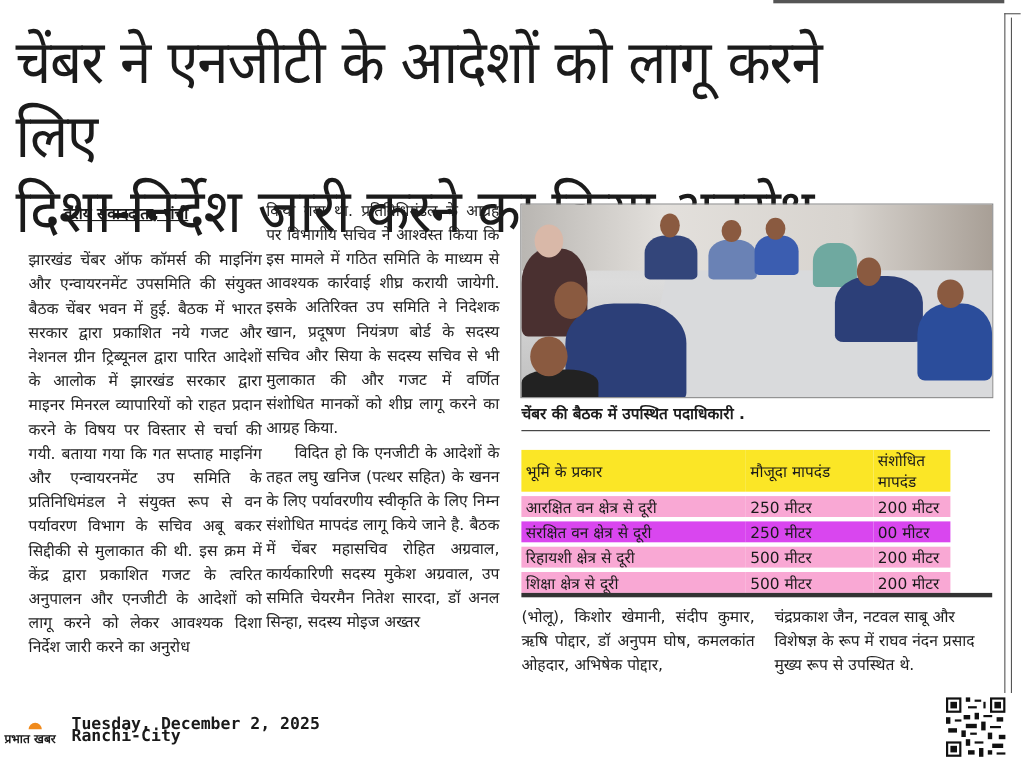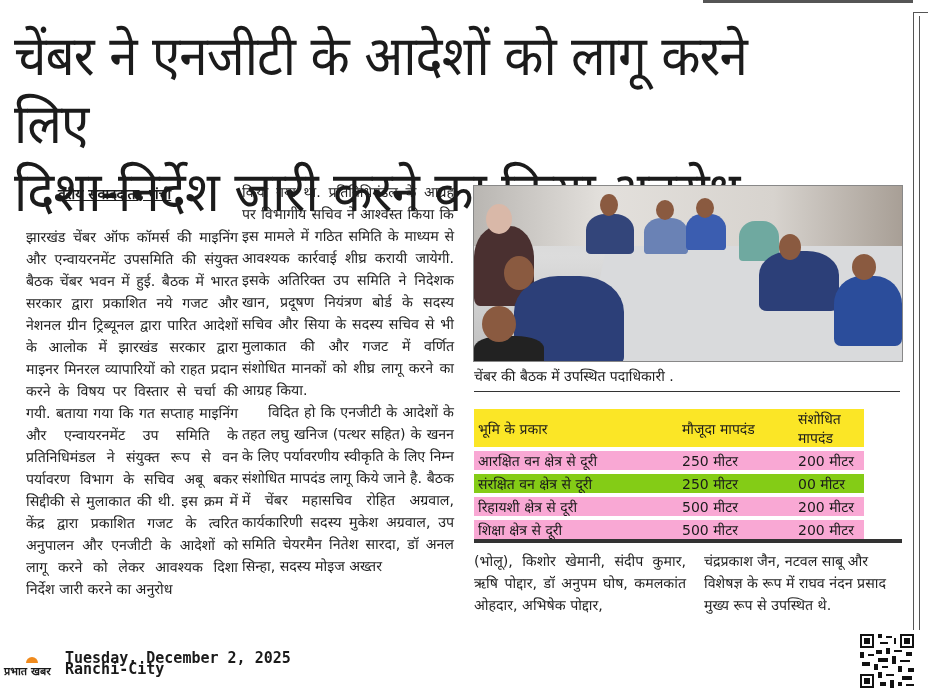--- a/index.html
+++ b/index.html
@@ -37,31 +37,31 @@
     position: absolute; left: 473px; top: 185px; width: 428px; height: 175px;
     background: linear-gradient(180deg, #cfcfcf 0%, #dcdcdc 40%, #bfbfbf 100%);
     overflow: hidden; border: 1px solid #888;
   }
   .photo .wall { position: absolute; left: 0; top: 0; width: 100%; height: 60px; background: linear-gradient(90deg,#b9b6b2,#e3e0dc 30%,#d7d3ce 70%,#a89f96); }
   .photo .table-top { position: absolute; left: 120px; top: 60px; width: 330px; height: 120px; background: #d9dadc; transform: skewX(-12deg); }
   .photo .person { position: absolute; border-radius: 40% 40% 10% 10%; background: #2c3f78; }
   .photo .head { position: absolute; border-radius: 50%; background: #8a5a40; }
 
   .caption {
-    position: absolute; left: 474px; top: 366px; font-size: 14px; color: #1c1c1c;
+    position: absolute; left: 474px; top: 366px; font-size: 14px; color: #1c1c1c; font-weight: bold;
   }
   .caption-rule { position: absolute; left: 474px; top: 391px; width: 426px; height: 1px; background: #333; }
 
   .norms-table { position: absolute; left: 474px; top: 405px; width: 390px; border-collapse: separate; border-spacing: 0 4px; }
   .norms-table td, .norms-table th {
     font-size: 14px; font-weight: normal; text-align: left; padding: 0 4px; height: 17px; color: #1a1a1a;
   }
   .norms-table tr.hdr th { background: #fbe626; }
   .norms-table tr.odd td { background: #f9a8d4; }
-  .norms-table tr.even td { background: #84cc16; }
+  .norms-table tr.even td { background: #d946ef; }
   .norms-table .c1 { width: 196px; }
   .norms-table .c2 { width: 108px; }
   .thick-rule { position: absolute; left: 474px; top: 539px; width: 428px; height: 4px; background: #333; }
 
   .col-3 { left: 474px; top: 550px; width: 212px; }
   .col-4 { left: 704px; top: 550px; width: 200px; text-align: left; }
 
   .footer-logo { position: absolute; left: 4px; top: 663px; font-size: 11px; font-weight: bold; color: #1a1a1a; }
   .footer-logo .sun { position: absolute; left: 22px; top: -6px; width: 12px; height: 6px; border-radius: 12px 12px 0 0; background: #f08a1c; }
   .footer-meta {

